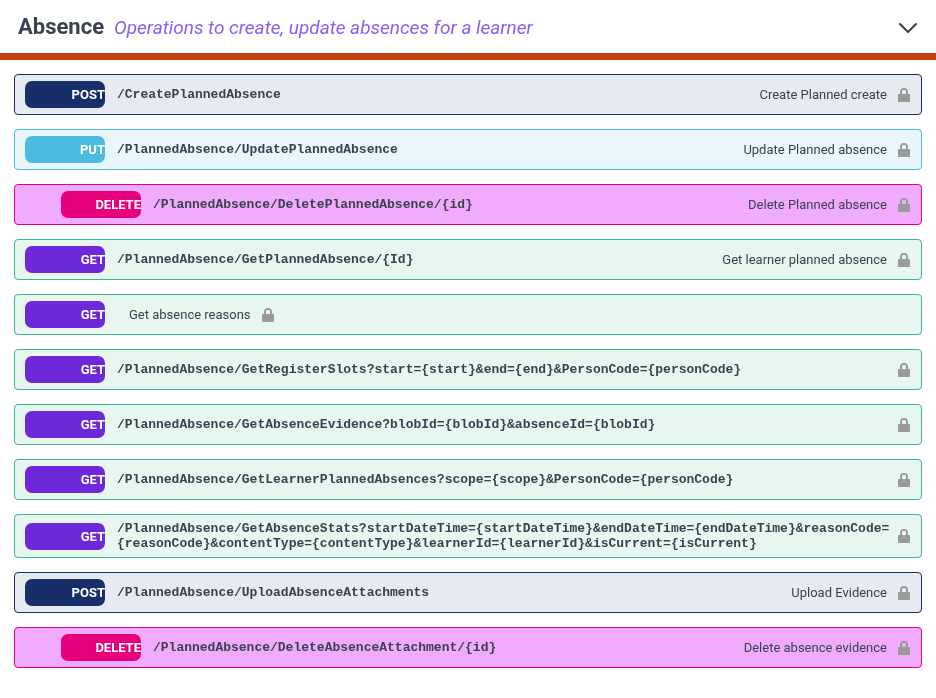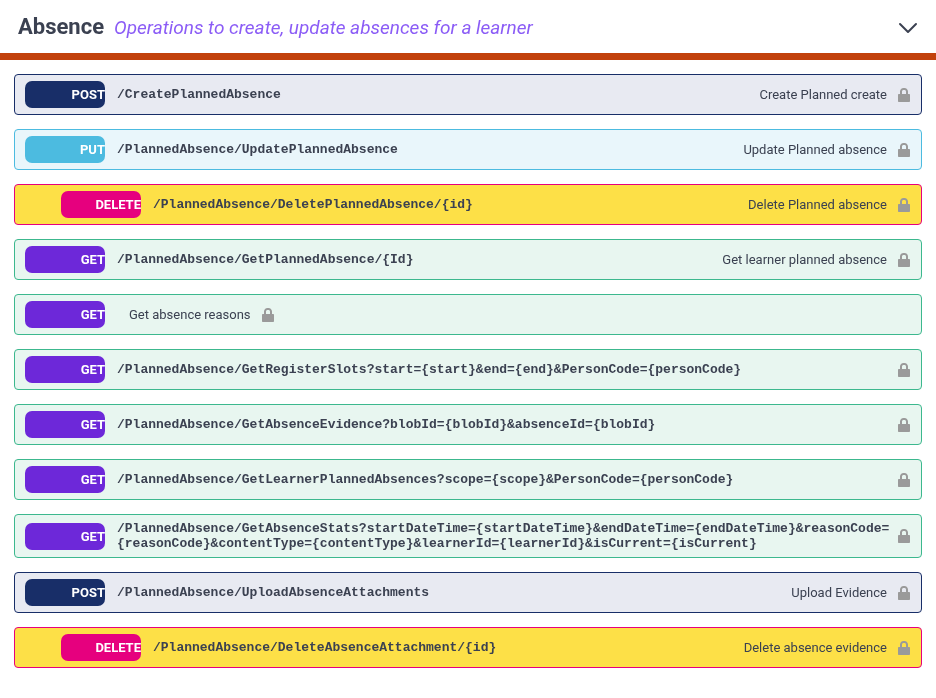--- a/index.html
+++ b/index.html
@@ -11,21 +11,21 @@
   .ops { padding: 0 14px 14px; }
   .op { display: flex; align-items: center; border: 1px solid; border-radius: 4px; margin-top: 14px; padding: 6px 10px; cursor: pointer; }
   .op .method { font-size: 13px; font-weight: 700; color: #fff; min-width: 80px; text-align: right; padding: 6px 0; border-radius: 7px; margin-right: 12px; flex-shrink: 0; }
   .op .path { font-family: "Courier New", Consolas, monospace; font-size: 13px; font-weight: 600; color: #3b4151; word-break: break-all; flex: 1; }
   .op .summary { font-size: 13px; color: #3b4151; margin-left: 12px; margin-right: 10px; white-space: nowrap; }
   .op .lock { color: #999; flex-shrink: 0; }
   .op-post { background: #e8eaf2; border-color: #182e68; }
   .op-post .method { background: #182e68; }
   .op-put { background: #e9f6fb; border-color: #4cbbe0; }
   .op-put .method { background: #4cbbe0; }
-  .op-delete { background: #fde047; border-color: #e6007e; padding-left: 46px; }
+  .op-delete { background: #f0abfc; border-color: #e6007e; padding-left: 46px; }
   .op-delete .method { background: #e6007e; }
   .op-get { background: #e8f6f0; border-color: #3cb88e; }
   .op-get .method { background: #6d28d9; }
   .lock svg { width: 14px; height: 16px; display: block; }
 </style>
 </head>
 <body>
 
 <div class="section-header">
   <span class="section-title">Absence</span>

